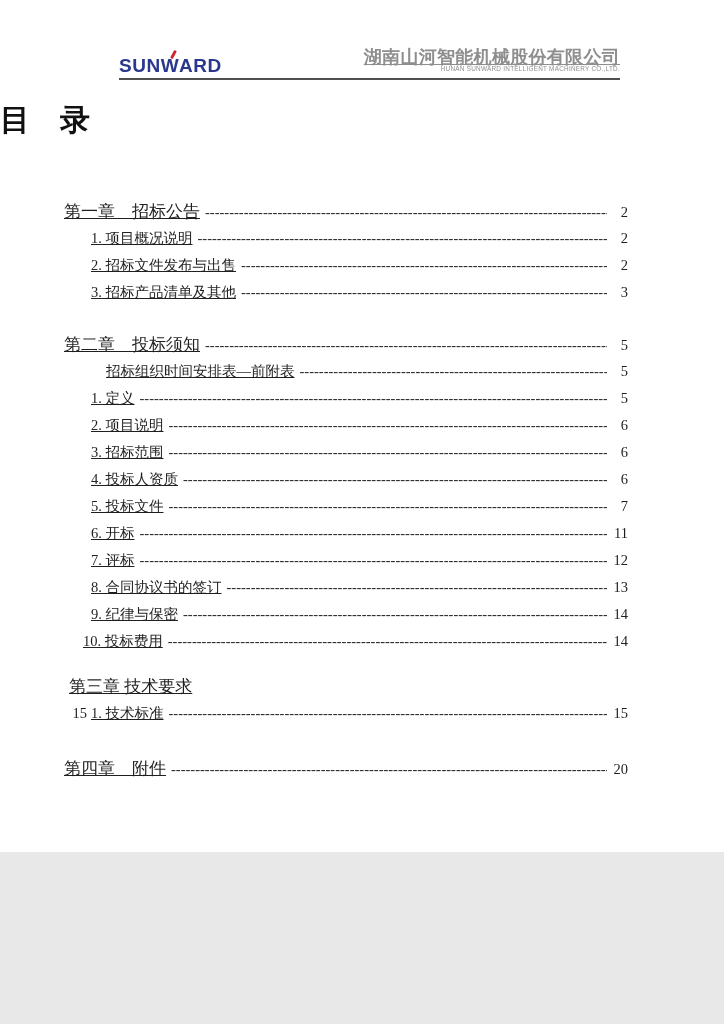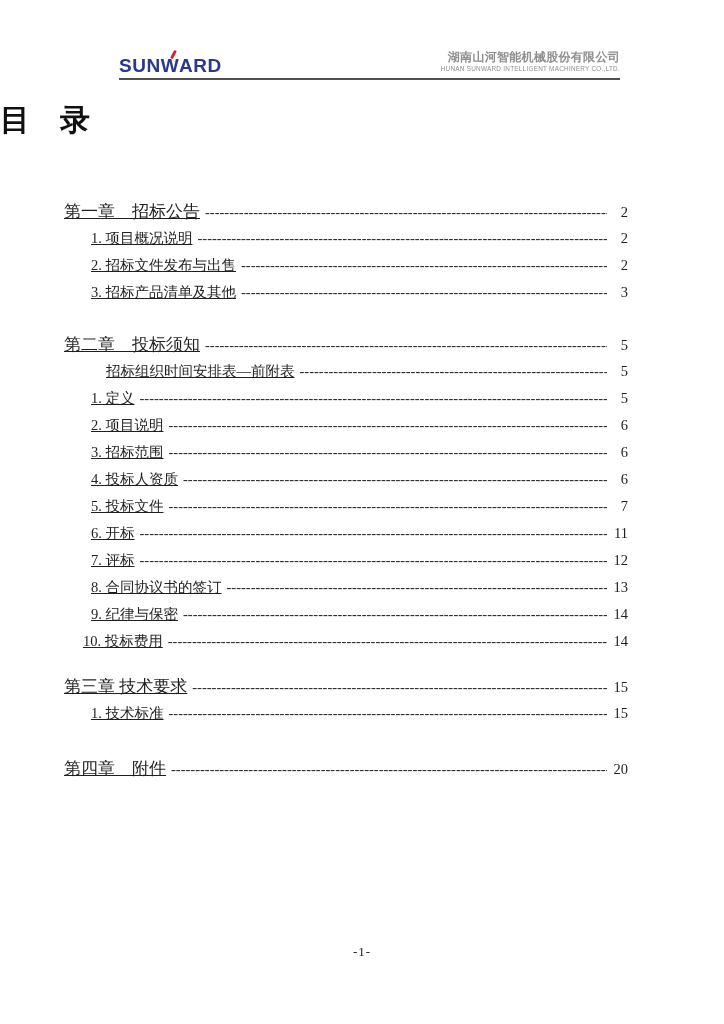--- a/index.html
+++ b/index.html
@@ -1,19 +1,19 @@
 <!DOCTYPE html>
 <html style="--logo-blue: #29388c; --logo-red: #cf2633; --company-gray: #8e8e8e; --rule-gray: #4f4f4f;"><head>
 <meta charset="utf-8">
 <style>
   * { margin:0; padding:0; box-sizing:border-box; }
   html,body { background:#e8e8e8; }
   .page {
     position:relative;
-    width:724px; height:1024px;
+    width:724px; height:852px;
     background:#ffffff;
     overflow:hidden;
     font-family:"Liberation Serif","DejaVu Serif",serif;
     color:#1f1f1f;
   }
 
   
   .header { position:absolute; left:119px; top:50px; width:501px; height:32px; }
   .logo {
     position:absolute; left:0; top:5px;
@@ -25,22 +25,23 @@
   .logo-w { position:relative; display:inline-block; }
   .logo-accent {
     position:absolute; top:-5px; left:11px;
     width:3px; height:9px; border-radius:1px;
     background:var(--logo-red,#cf2633);
     transform:rotate(28deg);
   }
   .company { position:absolute; right:0; top:0; text-align:right; color:var(--company-gray,#8e8e8e); }
   .company-cn {
     font-family:"Liberation Sans","DejaVu Sans",sans-serif;
-    font-weight:bold; font-size:12px; letter-spacing:0.3px; line-height:14px;
+    font-weight:bold; font-size:18px; letter-spacing:0.3px; line-height:14px;
     white-space:pre;
+    text-decoration:underline;
   }
   .company-en {
     font-family:"Liberation Sans","DejaVu Sans",sans-serif;
     font-size:6.4px; letter-spacing:0.25px; line-height:8px; margin-top:1px;
     white-space:pre;
   }
   .header-rule { position:absolute; left:0; right:0; top:28px; height:2px; background:var(--rule-gray,#4f4f4f); }
 
   
   .doc-title {
@@ -54,21 +55,21 @@
   .toc-row {
     display:flex; align-items:baseline;
     height:27px; line-height:27px;
     font-size:14.5px;
   }
   .toc-row.chapter { font-size:17px; }
   .toc-row.item    { padding-left:27px; }
   .toc-row.subitem { padding-left:42px; }
   .toc-row.widenum { padding-left:19px; }
   .gap1 { margin-top:25px; }
-  .gap2 { margin-top:18px; }
+  .gap2 { margin-top:18px;flex-direction:column; }
   .gap3 { margin-top:28px; }
   .toc-label { flex:none; white-space:pre;text-decoration:underline; }
   .leader {
     flex:1 1 auto; overflow:hidden; white-space:nowrap;
     font-size:14.5px; color:#2b2b2b;
     margin:0 3px 0 5px;
   }
   .toc-page { flex:none; min-width:18px; text-align:right; font-size:14.5px; white-space:pre; }
 
   

